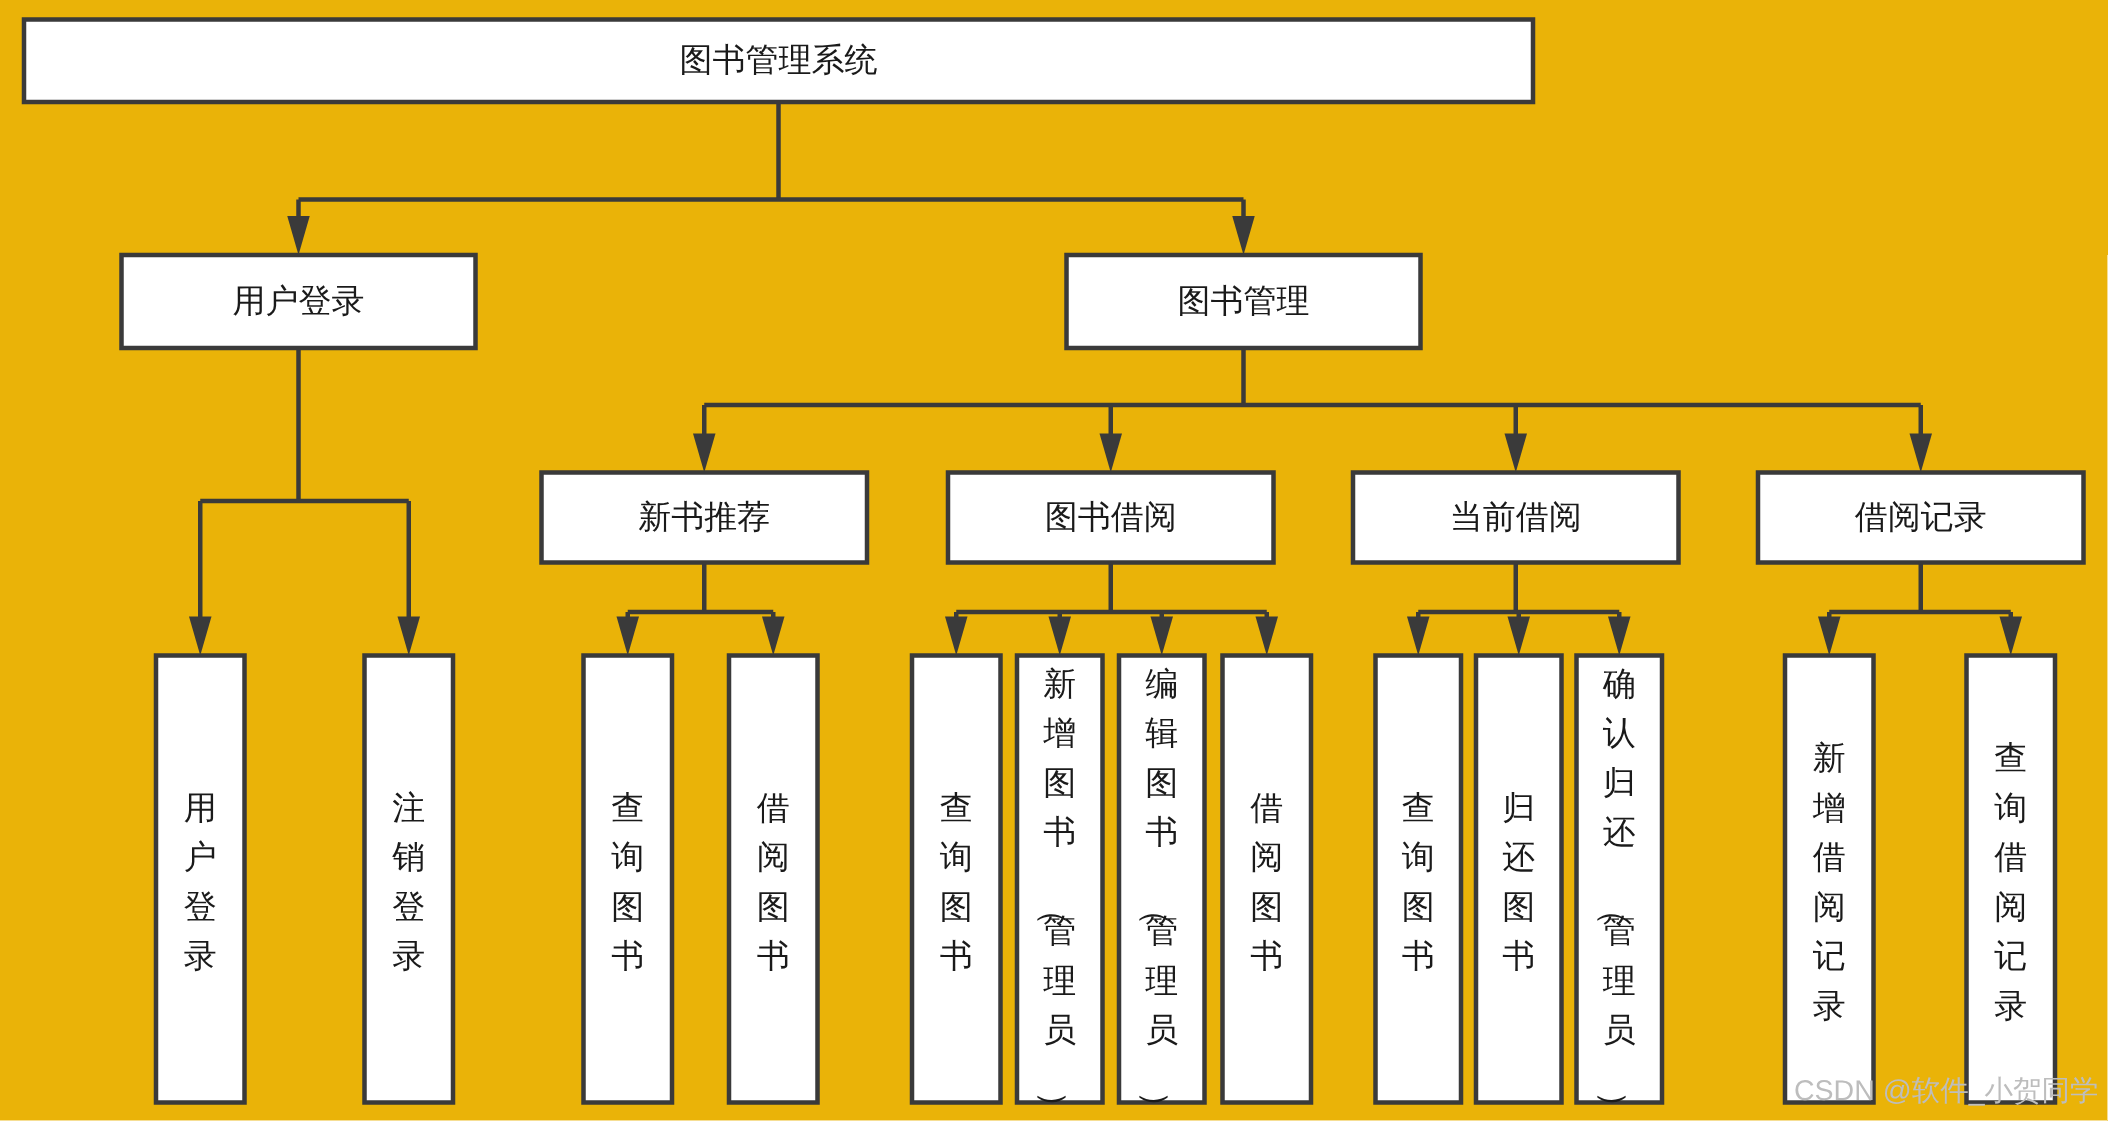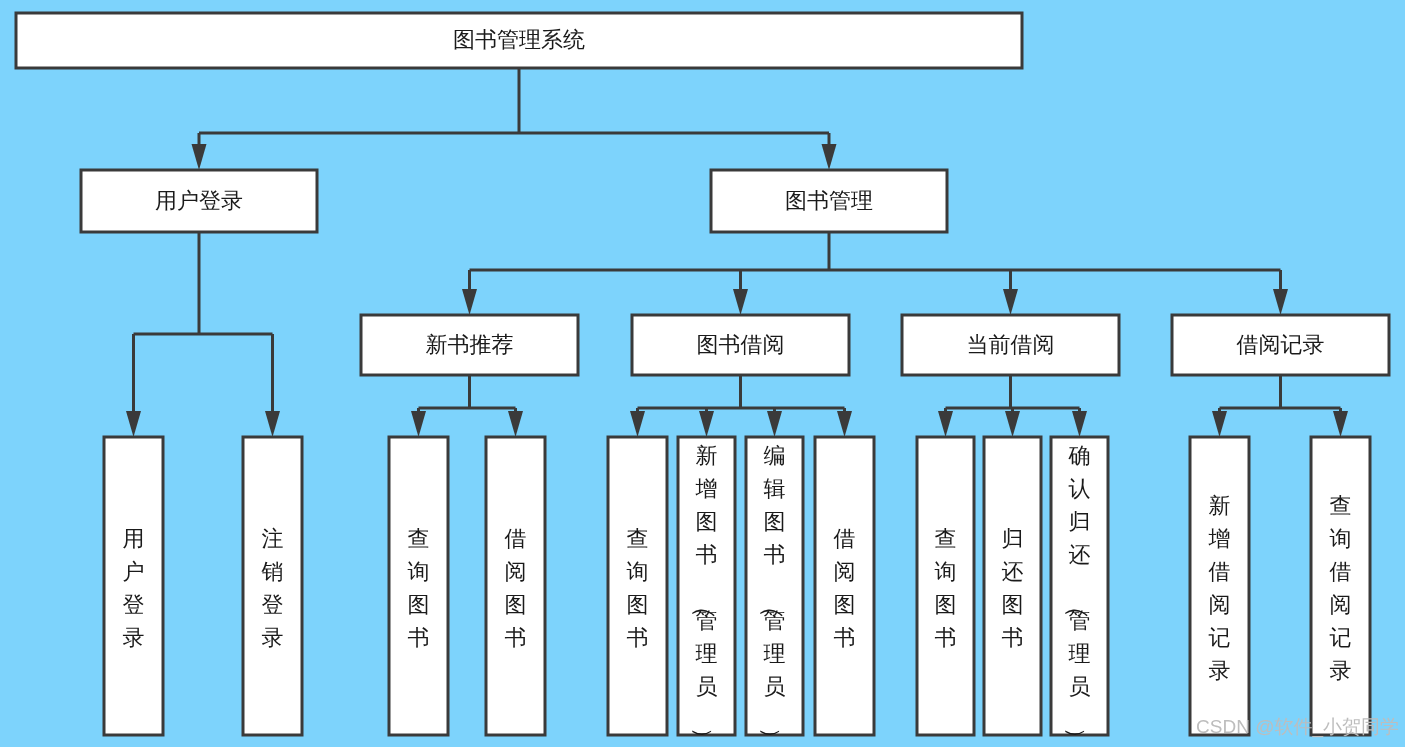--- a/index.html
+++ b/index.html
@@ -8,21 +8,21 @@
     padding: 0;
     background: #ffffff;
   }
   body {
     font-family: "Liberation Sans", "DejaVu Sans", sans-serif;
   }
   #diagram-root {
     position: relative;
     width: 1405px;
     height: 747px;
-    background: #7dd3fc;
+    background: #eab308;
     overflow: hidden;
   }
   svg.diagram-canvas {
     position: absolute;
     left: 0;
     top: 0;
     width: 1405px;
     height: 747px;
     display: block;
   }

